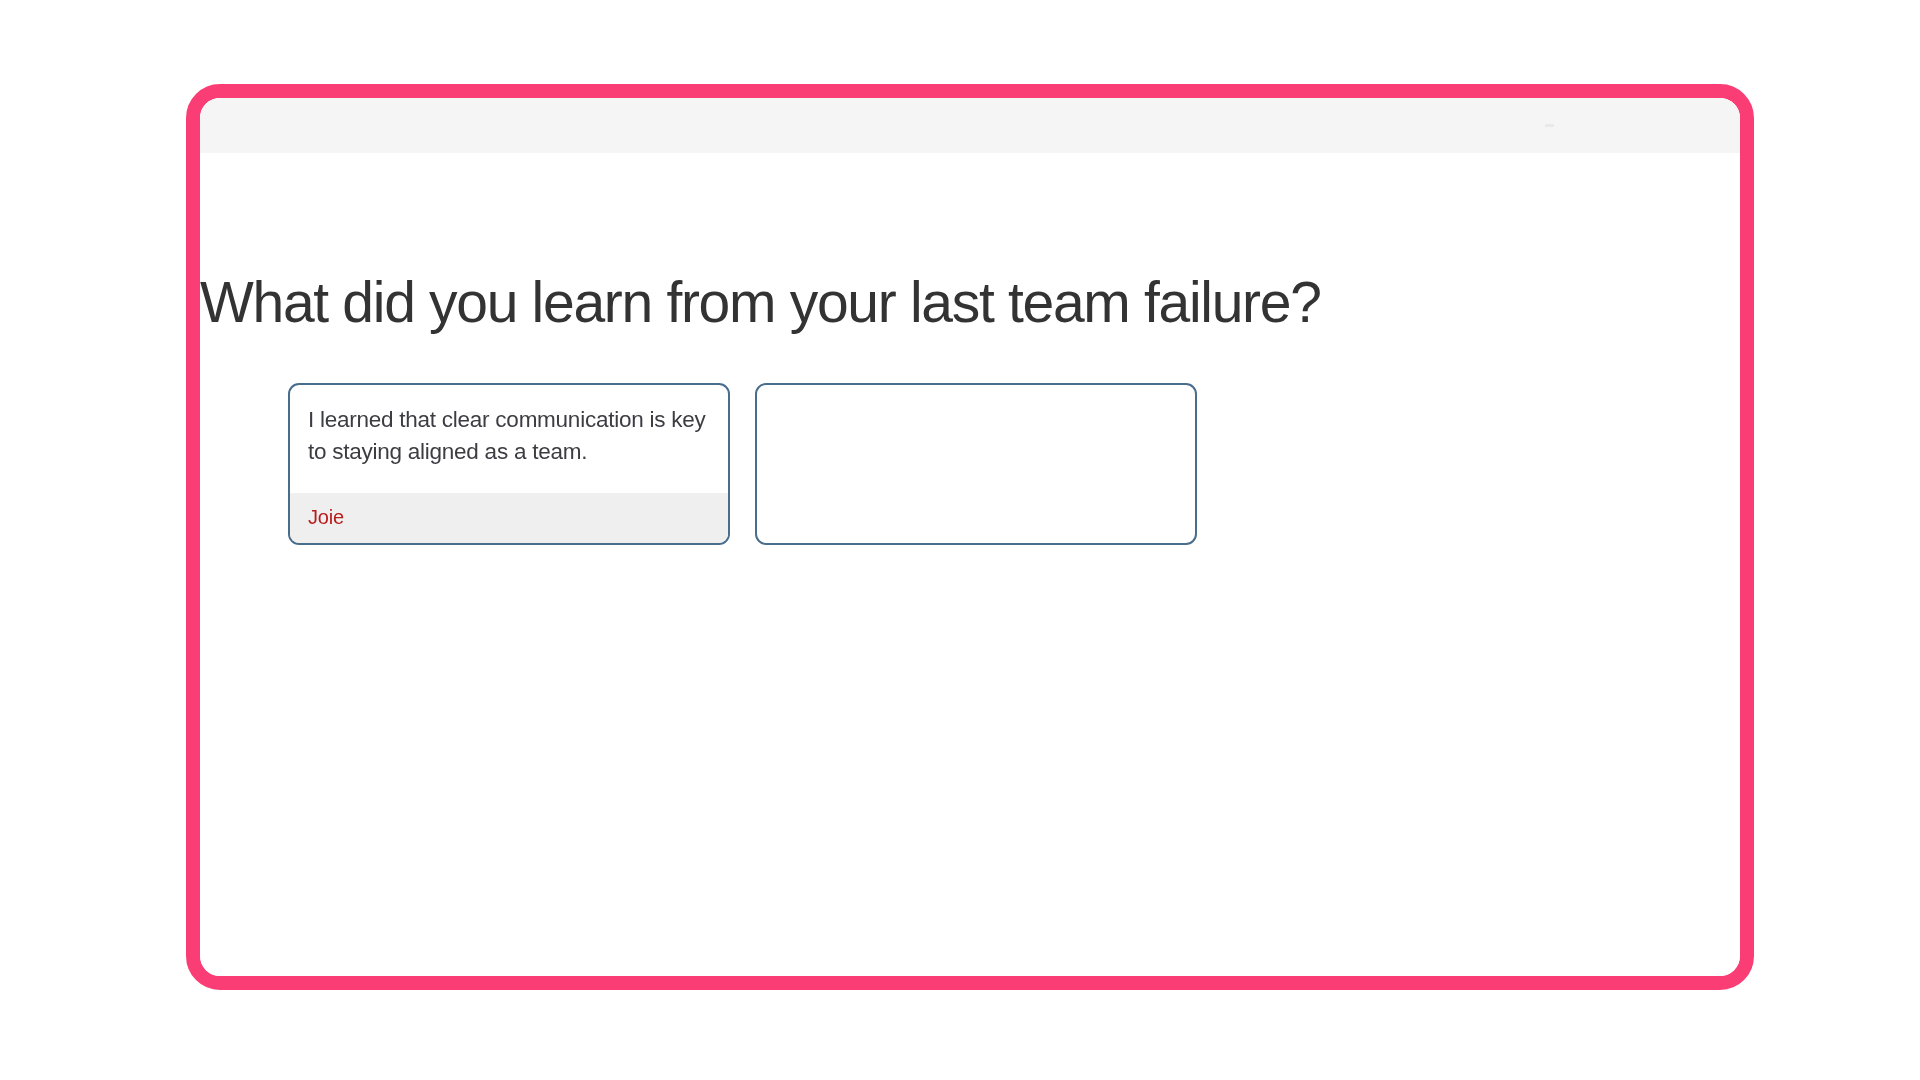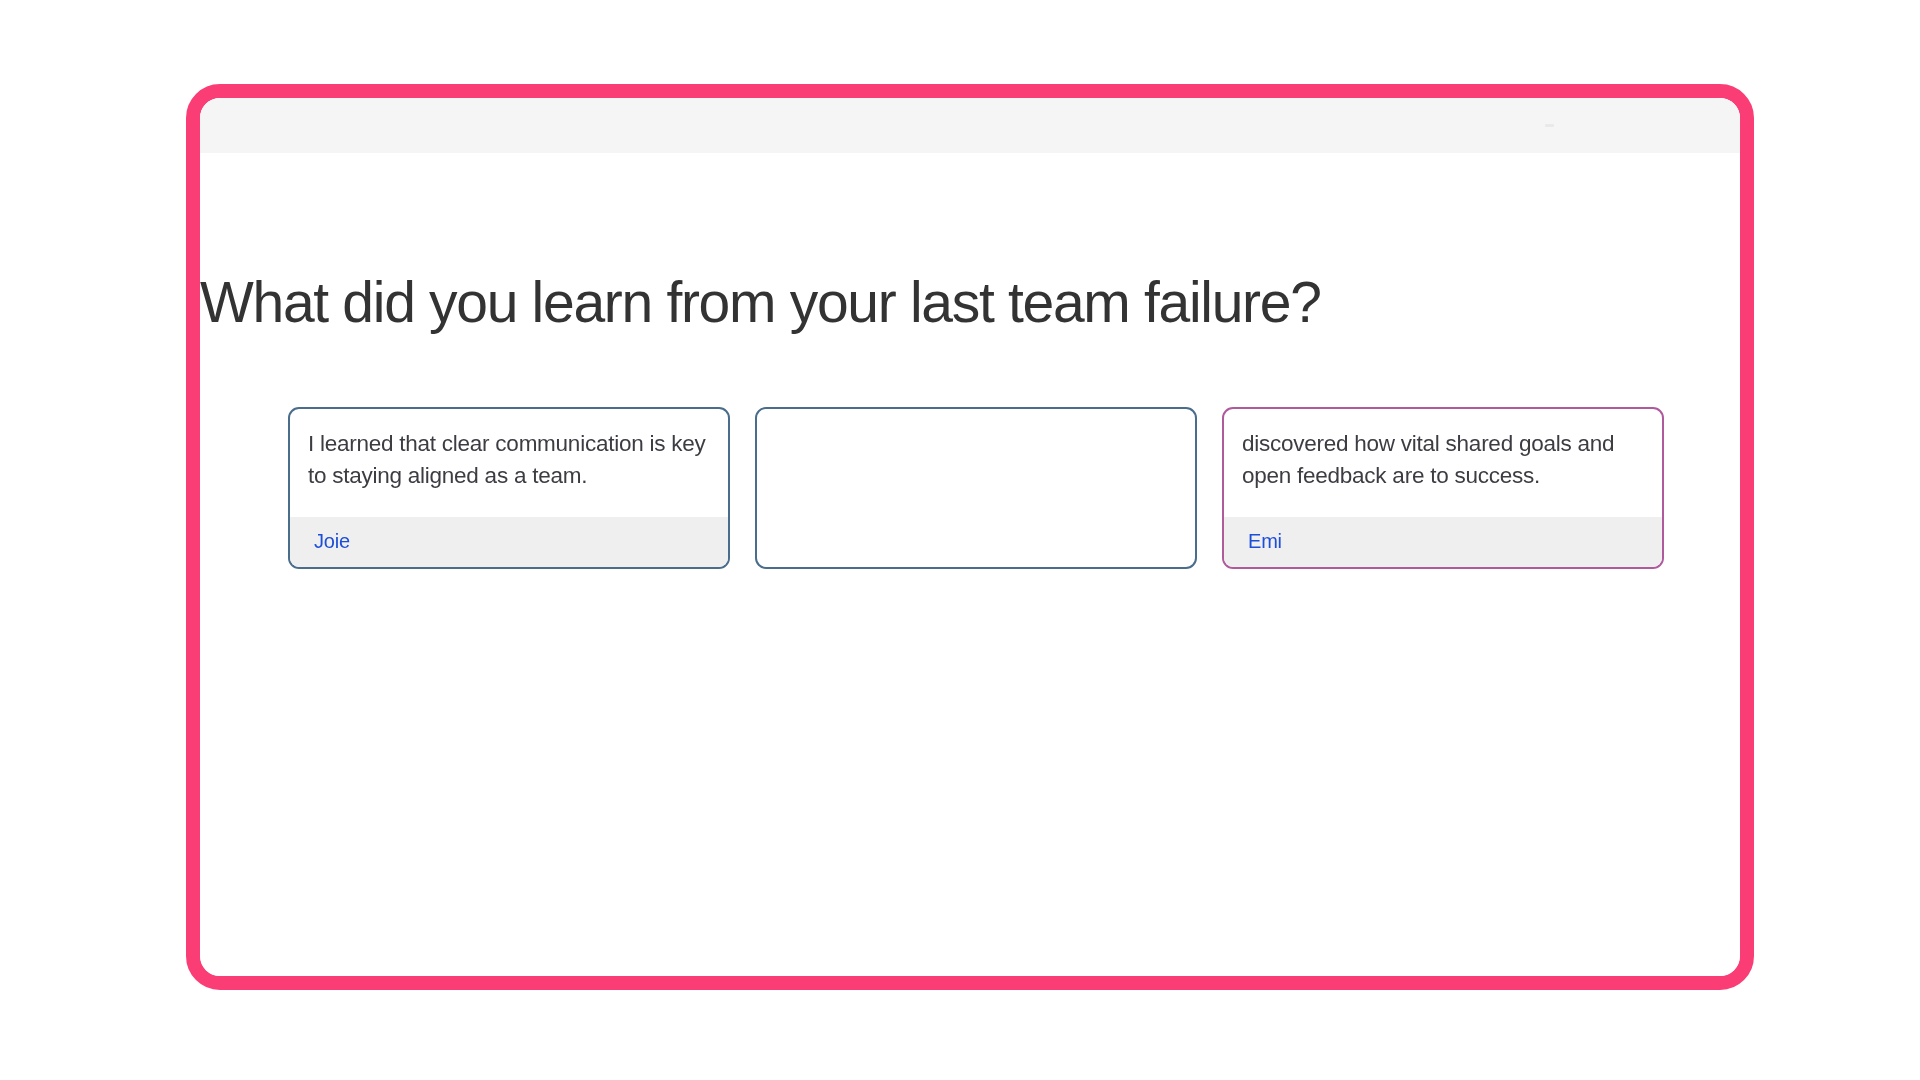--- a/index.html
+++ b/index.html
@@ -78,21 +78,20 @@
   }
 
   #responses-row {
     position: absolute;
     left: 88px;
     top: 285px;
     width: 1376px;
     display: flex;
     justify-content: flex-start;
     gap: 25px;
-    margin-top: 24px;
   }
 
   .response-card {
     width: 442px;
     box-sizing: border-box;
     border: 2px solid #4a6d8c;
     border-radius: 11px;
     background: #ffffff;
     overflow: hidden;
     display: flex;
@@ -107,23 +106,23 @@
     padding: 19px 18px 17px 18px;
     font-size: 22.5px;
     line-height: 1.42;
     color: #3c3c43;
     letter-spacing: -0.25px;
     min-height: 72px;
   }
 
   .response-footer {
     background: #efeff0;
-    padding: 13px 18px 14px 24px;
+    padding: 13px 18px 14px 18px;
     font-size: 20px;
-    color: #1d4ed8;
+    color: #b91c1c;
     letter-spacing: -0.2px;
   }
 </style>
 </head>
 <body>
 
 <div id="app-root">
 
   <div id="presentation-frame">
     <div id="slide-surface">
@@ -137,23 +136,19 @@
       <div id="responses-row">
 
         <div class="response-card">
           <div class="response-body">I learned that clear communication is key to staying aligned as a team.</div>
           <div class="response-footer">Joie</div>
         </div>
 
         <div class="response-card">
         </div>
 
-        <div class="response-card accent-mauve">
-          <div class="response-body">discovered how vital shared goals and open feedback are to success.</div>
-          <div class="response-footer">Emi</div>
-        </div>
 
       </div>
 
     </div>
   </div>
 
 </div>
 
 </body></html>

